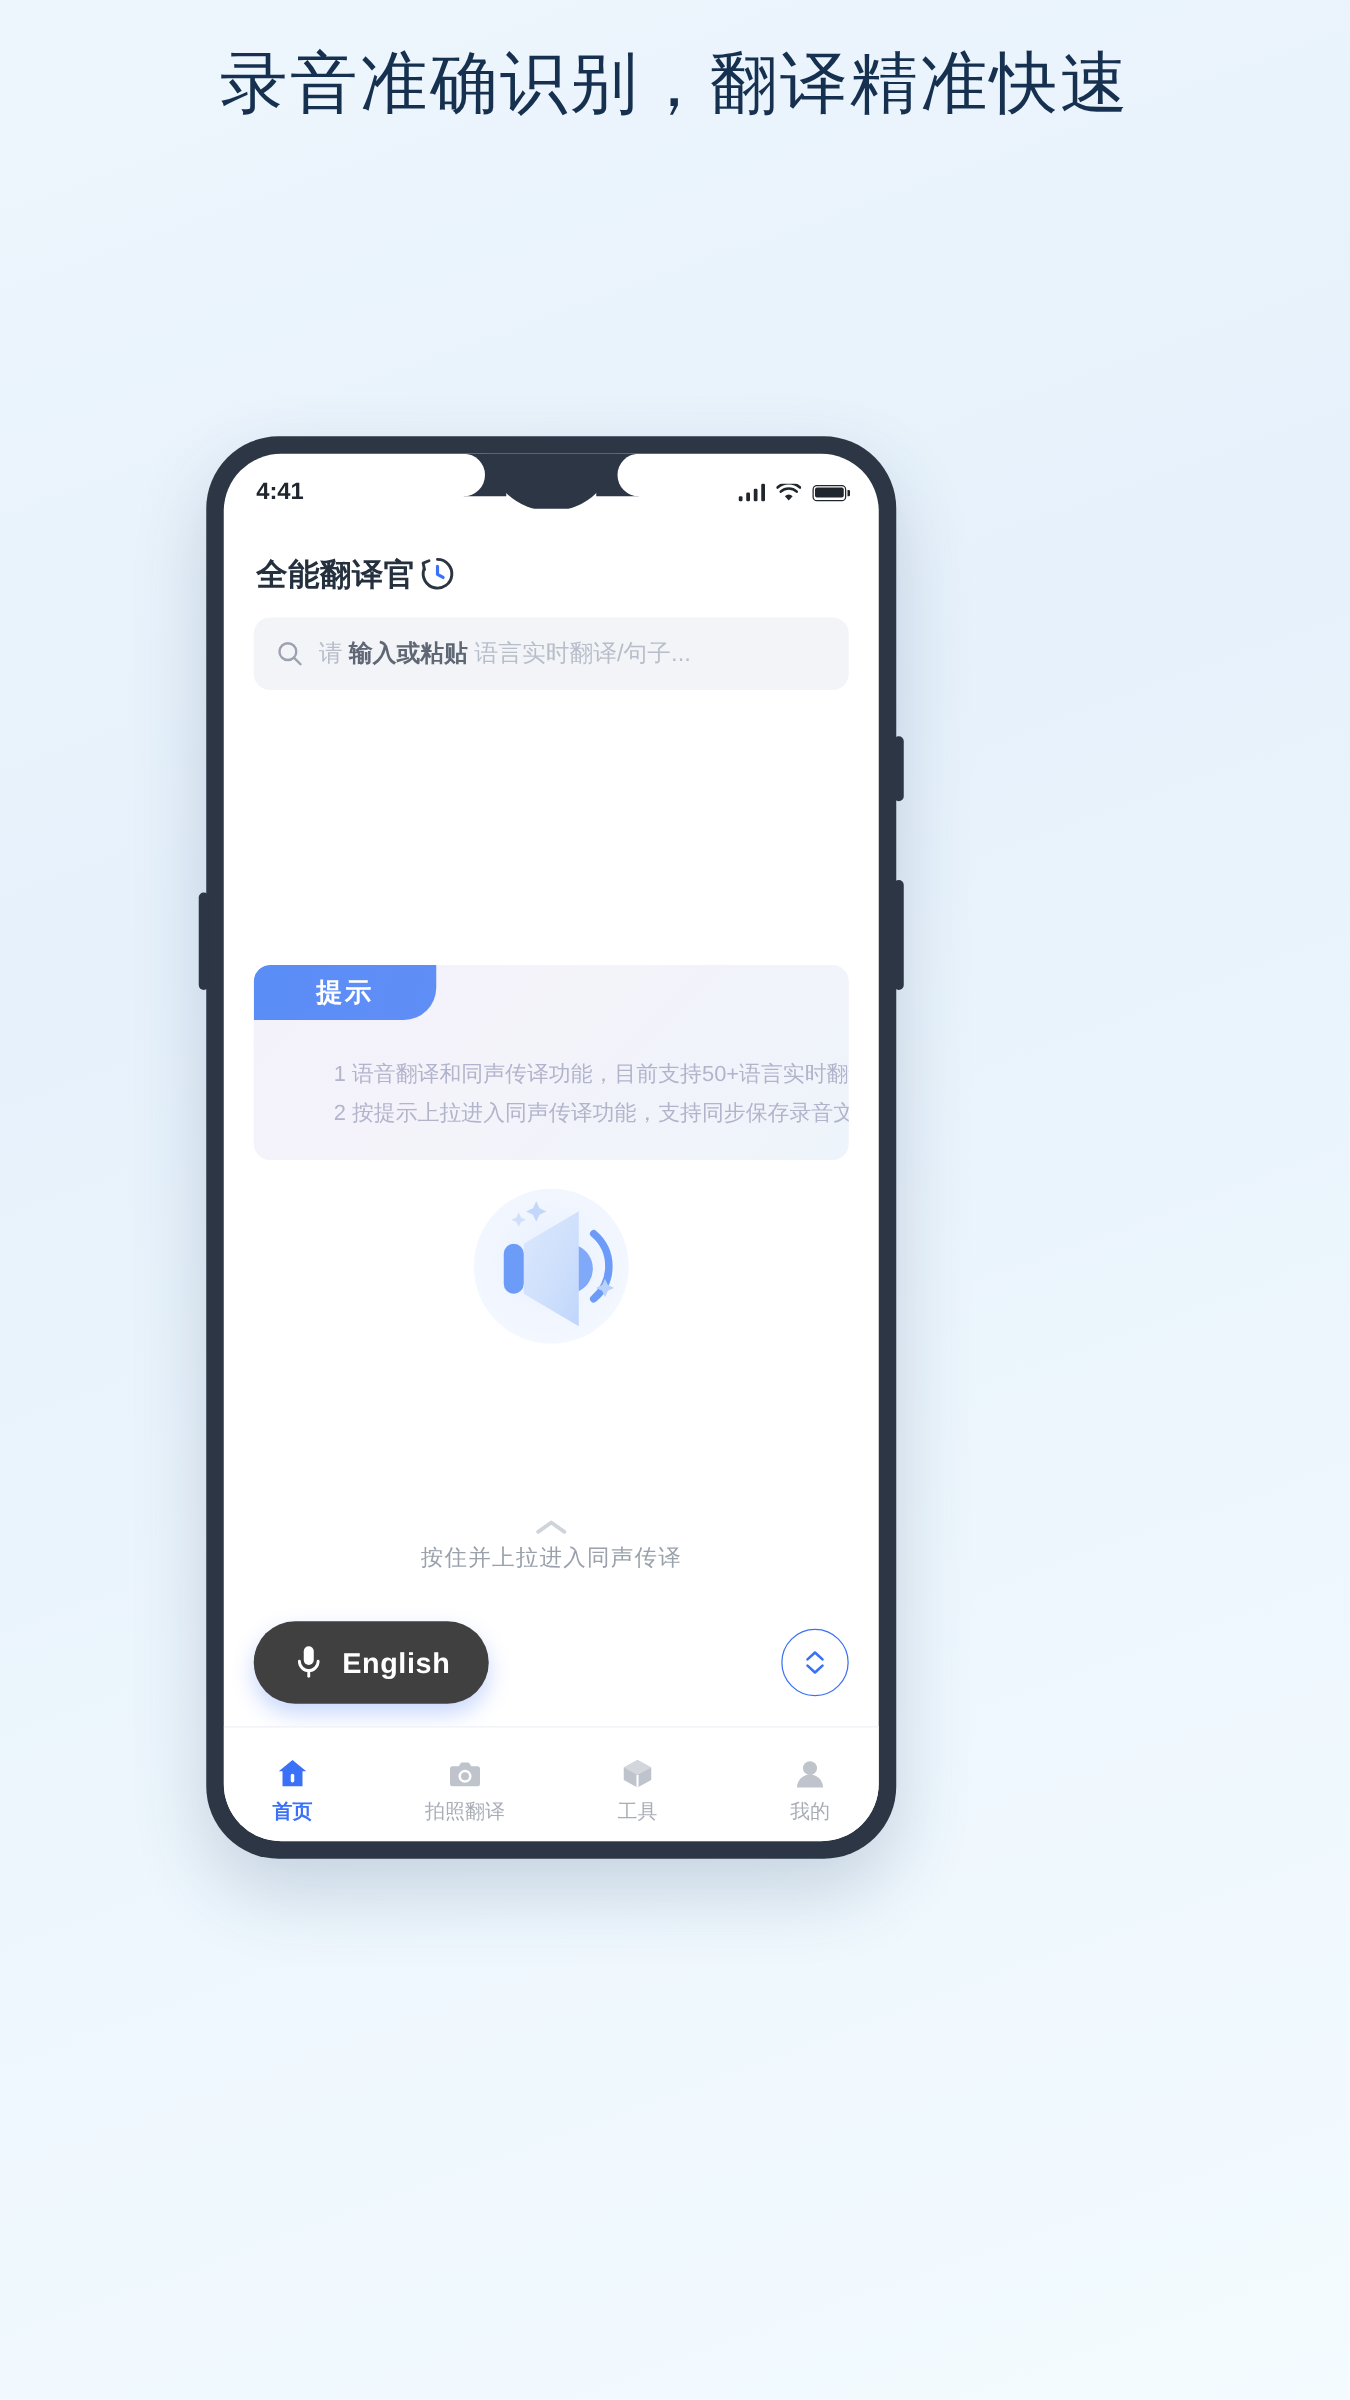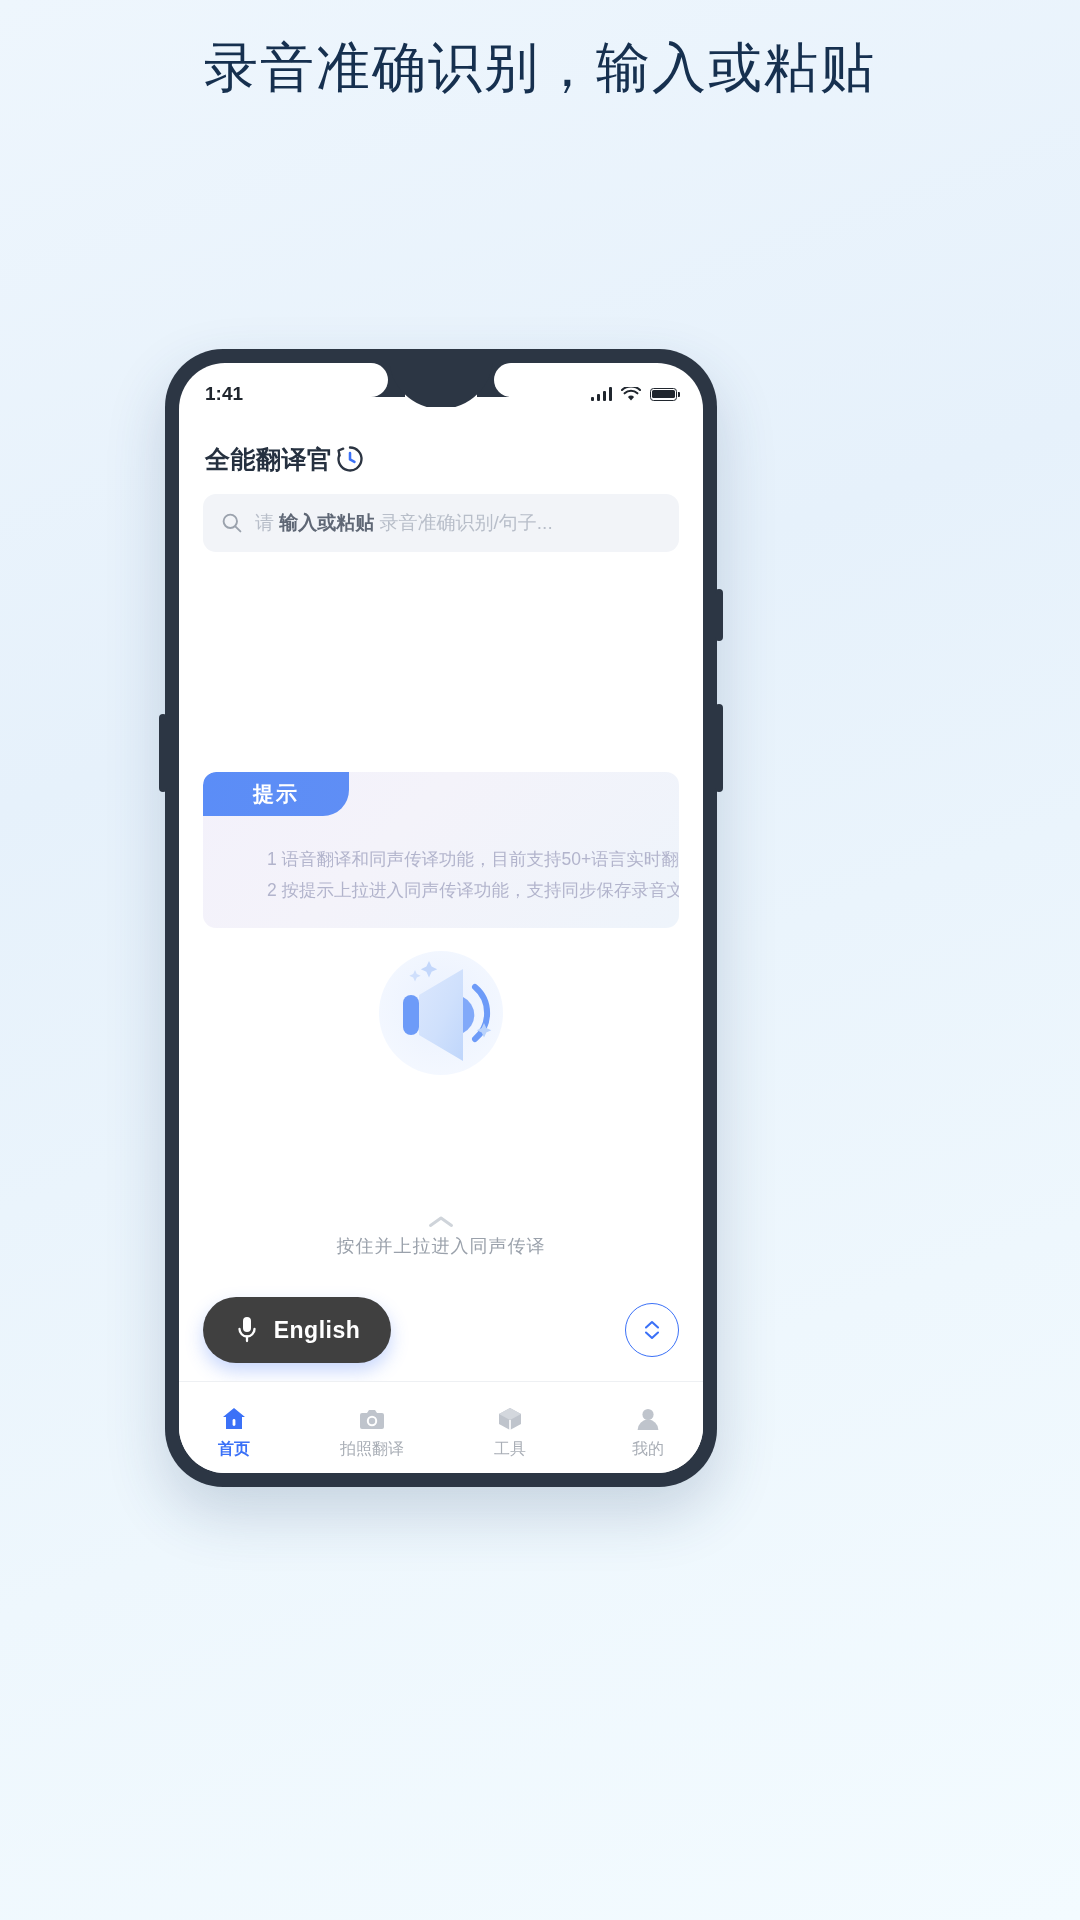--- a/index.html
+++ b/index.html
@@ -150,40 +150,40 @@
   .nav-item{
     flex:1;display:flex;flex-direction:column;align-items:center;gap:6px;
   }
   .nav-label{font-size:16px;color:#a9aeb6;}
   .nav-item.active .nav-label{color:#3b71f7;font-weight:bold;}
 </style>
 </head>
 <body>
 
 <div class="promo">
-  <div class="promo-sub">录音准确识别，输入或粘贴</div>
+  <div class="promo-sub">录音准确识别，翻译精准快速</div>
 </div>
 
 <div class="phone">
   <div class="phone-btn btn-left"></div>
   <div class="phone-btn btn-right-1"></div>
   <div class="phone-btn btn-right-2"></div>
 
   <div class="screen">
 
     <div class="notch-wrap">
       <div class="notch-ear-l"></div>
       <div class="notch-ear-r"></div>
       <div class="notch">
         
       </div>
     </div>
 
     <div class="statusbar">
-      <div>1:41</div>
+      <div>4:41</div>
       <div class="status-right">
         <span class="sig">
             <i></i>
             <i></i>
             <i></i>
             <i></i>
           </span>
         <svg width="20" height="15" viewBox="0 0 20 15">
           <path d="M10 13.4 L6.9 9.9 a4.6 4.6 0 0 1 6.2 0 Z" fill="#20262e"></path>
           <path d="M3.6 6.3 a9.4 9.4 0 0 1 12.8 0" stroke="#20262e" stroke-width="2.1" fill="none" stroke-linecap="round"></path>
@@ -202,21 +202,21 @@
         <path d="M9.6 6.2 L5.2 8.0 L6.2 12.8" stroke="#2b3442" stroke-width="2.2" fill="none" stroke-linecap="round" stroke-linejoin="round"></path>
         <path d="M16 10.4 V16.4 L20.2 18.8" stroke="#3b71f7" stroke-width="2.4" fill="none" stroke-linecap="round" stroke-linejoin="round"></path>
       </svg>
     </div>
 
     <div class="search">
       <svg width="22" height="22" viewBox="0 0 22 22">
         <circle cx="9.3" cy="9.3" r="6.7" stroke="#9ba2ad" stroke-width="1.9" fill="none"></circle>
         <path d="M14.3 14.3 L19.4 19.4" stroke="#9ba2ad" stroke-width="1.9" stroke-linecap="round"></path>
       </svg>
-      <div class="search-ph"><span>请 </span><b>输入或粘贴</b><span> 录音准确识别/句子...</span></div>
+      <div class="search-ph"><span>请 </span><b>输入或粘贴</b><span> 语言实时翻译/句子...</span></div>
     </div>
 
     <div class="tips">
       <div class="tips-badge">
         <span>提示</span>
       </div>
       <ul class="tips-list">
         <li>1 语音翻译和同声传译功能，目前支持50+语言实时翻译</li>
         <li>2 按提示上拉进入同声传译功能，支持同步保存录音文件</li>
       </ul>

